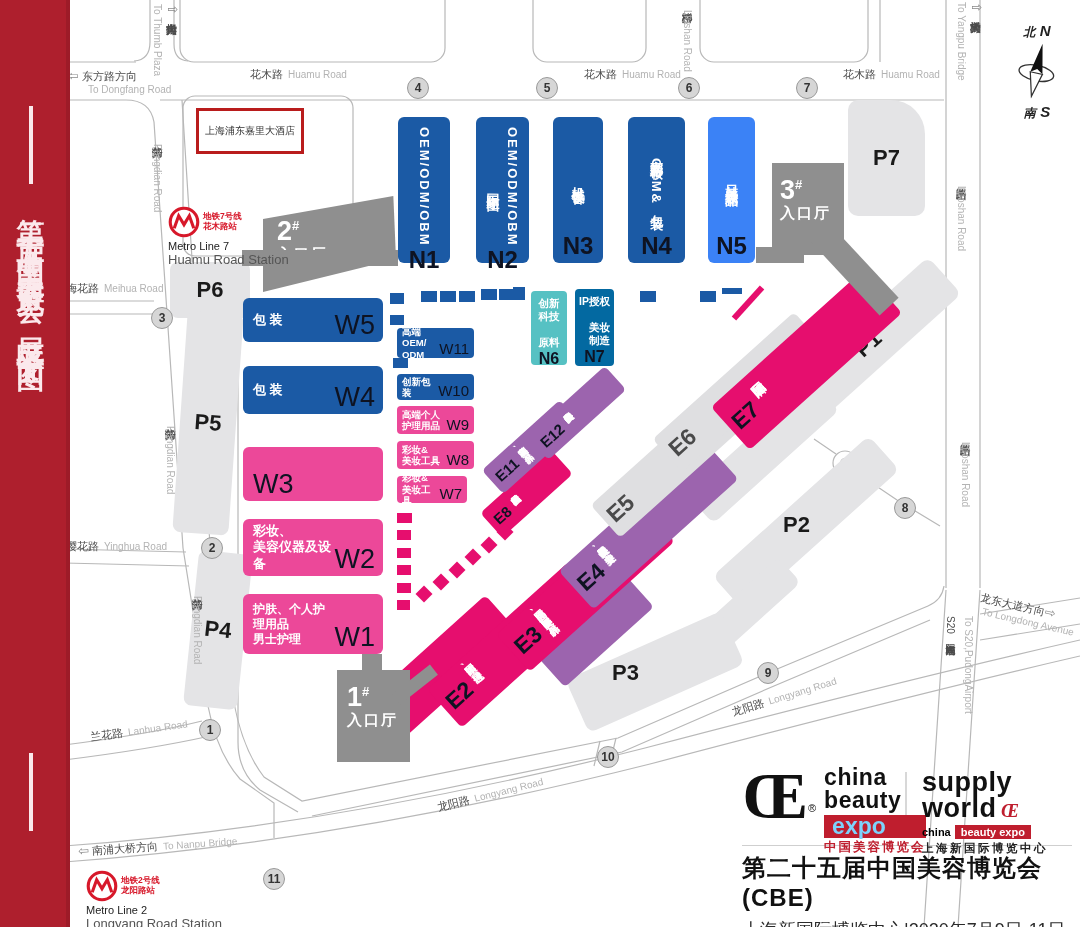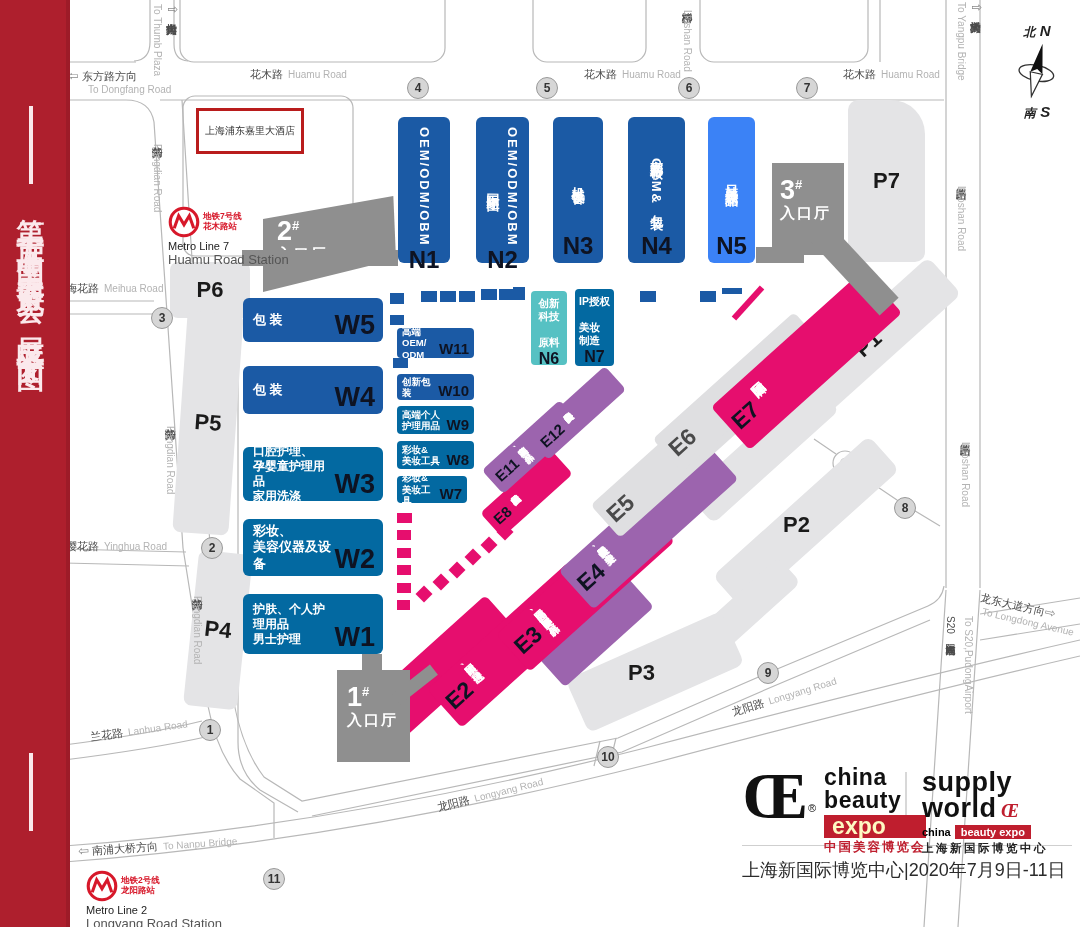--- a/index.html
+++ b/index.html
@@ -29,28 +29,28 @@
   .pk-label{position:absolute;font-weight:bold;font-size:22px;color:#1a1a1a;z-index:3}
   
   .nhall{position:absolute;background:#1b5aa5;color:#fff;display:flex;flex-direction:column;align-items:center;
          border-radius:6px;z-index:3;padding:10px 0 4px 0;box-sizing:border-box}
   .nhall .vtxt{flex:1;writing-mode:vertical-rl;font-weight:bold;font-size:13px;letter-spacing:2px;line-height:1.5;text-align:center}
   .nhall .code{font-weight:bold;font-size:24px;color:#0e1322;line-height:1.1}
   .nhall.pink{background:#3b82f6}
   .whall{position:absolute;background:#1b5aa5;color:#fff;display:flex;align-items:center;border-radius:6px;
          padding:3px 8px 3px 10px;box-sizing:border-box;z-index:3}
   .whall .lbl{flex:1;font-weight:bold;font-size:13px;line-height:1.25;white-space:pre-line}
-  .whall .code{font-weight:bold;font-size:27px;color:#0e1322;align-self:flex-end;line-height:1}
-  .whall.pink{background:#0369a1}
+  .whall .code{font-weight:normal;font-size:27px;color:#0e1322;align-self:flex-end;line-height:1}
+  .whall.pink{background:#ec4899}
   .wsm{padding:2px 5px;border-radius:4px}
   .wsm .lbl{font-size:9.5px;line-height:1.2}
   .wsm .code{font-size:15px}
   .nsm{position:absolute;background:#56c1c3;color:#fff;display:flex;flex-direction:column;align-items:center;
        justify-content:space-between;border-radius:4px;z-index:3;padding:6px 2px 3px 2px;box-sizing:border-box}
-  .nsm .lbl{font-size:10.5px;font-weight:bold;white-space:pre-line;text-align:left;line-height:1.25}
+  .nsm .lbl{font-size:10.5px;font-weight:bold;white-space:pre-line;text-align:right;line-height:1.25}
   .nsm .code{font-size:16px;font-weight:bold;color:#0e1322}
   .nsm.blue{background:#0369a1}
   .ehall{position:absolute;display:flex;align-items:center;border-radius:5px;padding:0 6px;box-sizing:border-box;z-index:3;background:#e60e6e}
   .ehall .code{font-size:23px;font-weight:bold;color:#0e1322;margin-right:5px;line-height:1}
   .ehall .vlbl{writing-mode:vertical-rl;color:#fff;font-weight:bold;font-size:10px;line-height:1.2;align-self:stretch;padding:2px 0}
   .ehall.purple{background:#9c64ae}
   .ehall.gray{background:#dfdfe1}
   .ehall.gray .code{color:#4a4a4a}
   .ehall.small .code{font-size:15px}
   .ehall.small .vlbl{font-size:9px}
@@ -71,21 +71,21 @@
   .metro .en1{font-weight:normal;font-size:11px;color:#222;margin-top:2px}
   .metro .en2{font-size:13px;color:#555}
   .compass{position:absolute;z-index:6;text-align:center;color:#222}
   .compass .t{font-size:12px;font-weight:bold;font-style:italic}
   
   .footer{position:absolute;z-index:8}
   .cbe-mark{font-family:"Liberation Serif","DejaVu Serif",serif;font-weight:bold;font-size:66px;line-height:.9;color:#111}
   .cbe-reg{font-size:11px;vertical-align:super;color:#111}
   .cbe-words{display:flex;flex-direction:column;line-height:1.02}
   .cbe-w{font-size:23px;font-weight:bold;color:#111;letter-spacing:.5px}
-  .cbe-expo{background:#bf1e2e;color:#fef9c3;font-size:23px;font-weight:bold;padding:0 8px;margin-top:2px;display:inline-block}
+  .cbe-expo{background:#bf1e2e;color:#7dd3fc;font-size:23px;font-weight:bold;padding:0 8px;margin-top:2px;display:inline-block}
   .cbe-cn{color:#bf1e2e;font-size:12.5px;font-weight:bold;letter-spacing:2px;margin-top:3px}
   .sw-w{font-size:27px;font-weight:bold;color:#111;line-height:.95;letter-spacing:.5px}
   .sw-mark{font-family:"Liberation Serif","DejaVu Serif",serif;font-style:italic;font-weight:bold;color:#bf1e2e;font-size:19px}
   .sw-badge{display:flex;align-items:center;gap:4px;margin-top:3px;font-size:11px;font-weight:bold}
   .sw-badge .red{background:#bf1e2e;color:#fff;padding:1px 6px}
   .sw-cn{font-size:11.5px;color:#222;letter-spacing:2.5px;font-weight:bold;margin-top:2px}
   .f-title{font-size:24px;font-weight:bold;color:#111;letter-spacing:1px}
   .f-sub{font-size:18px;color:#2b2b2b;margin-top:6px}
   .f-rule{position:absolute;height:1px;background:#cfcfcf}
   .vdiv{position:absolute;width:2px;background:#d8d8d8}
@@ -124,32 +124,32 @@
 
 <div class="pk" style="left:170px;top:262px;width:80px;height:56px">
   <span class="pk-code">P6</span>
   </div>
 <div class="pk" style="left:180px;top:312px;width:56px;height:222px;transform:rotate(4deg)">
   <span class="pk-code">P5</span>
   </div>
 <div class="pk" style="left:191px;top:552px;width:54px;height:156px;transform:rotate(6deg)">
   <span class="pk-code">P4</span>
   </div>
-<div class="pk" style="left:848px;top:100px;width:77px;height:162px;border-radius:10px 34px 10px 10px">
+<div class="pk" style="left:848px;top:100px;width:77px;height:116px;border-radius:10px 34px 10px 10px">
   <span class="pk-code">P7</span>
   </div>
 <div class="pk" style="left:766px;top:319px;width:205px;height:50px;transform:rotate(-42deg)">
   <span class="pk-code">P1</span>
   </div>
 <div class="pk" style="left:678px;top:432px;width:170px;height:40px;transform:rotate(-42deg)"></div>
 <div class="pk" style="left:701px;top:500px;width:210px;height:46px;transform:rotate(-42deg)"></div>
 <div class="pk" style="left:685px;top:593px;width:120px;height:34px;transform:rotate(-42deg)"></div>
 <div class="pk-label" style="left:783px;top:512px">P2</div>
 <div class="pk" style="left:570px;top:643px;width:170px;height:58px;transform:rotate(-24deg)"></div>
-<div class="pk-label" style="left:628px;top:660px">P3</div>
+<div class="pk-label" style="left:612px;top:660px">P3</div>
 
 <div class="ent" style="left:263px;top:196px;width:133px;height:96px;clip-path:polygon(0 24%,98% 0,100% 66%,0 100%);padding:22px 0 0 14px">
   <div class="num"><span>2</span><sup>#</sup></div>
   <div class="lbl">入口厅</div>
 </div>
 <div class="ent" style="left:242px;top:250px;width:156px;height:16px"></div>
 <div class="ent" style="left:756px;top:247px;width:48px;height:16px"></div>
 <div class="ent" style="left:772px;top:163px;width:72px;height:92px;padding:14px 0 0 8px">
   <div class="num"><span>3</span><sup>#</sup></div>
   <div class="lbl">入口厅</div>
@@ -185,23 +185,20 @@
 
 <div class="whall" style="left:243px;top:298px;width:140px;height:44px">
   <span class="lbl">包 装</span>
   <span class="code">W5</span>
   </div>
 <div class="whall" style="left:243px;top:366px;width:140px;height:48px">
   <span class="lbl">包 装</span>
   <span class="code">W4</span>
   </div>
 <div class="whall pink" style="left:243px;top:447px;width:140px;height:54px">
-  <span class="lbl" style="font-size:12px">口腔护理、
-孕婴童护理用品
-家用洗涤</span>
   <span class="code">W3</span>
   </div>
 <div class="whall pink" style="left:243px;top:519px;width:140px;height:57px">
   <span class="lbl">彩妆、
 美容仪器及设备</span>
   <span class="code">W2</span>
   </div>
 <div class="whall pink" style="left:243px;top:594px;width:140px;height:60px">
   <span class="lbl" style="font-size:12px">护肤、个人护理用品
 男士护理</span>
@@ -419,20 +416,21 @@
   <div class="sw-w">supply</div>
   <div><span class="sw-w">world</span> <span class="sw-mark">Œ</span></div>
   <div class="sw-badge">
       <span>china</span>
       <span class="red">beauty expo</span>
     </div>
   <div class="sw-cn">上海新国际博览中心</div>
 </div>
 <div class="f-rule" style="left:742px;top:845px;width:330px"></div>
 <div class="footer" style="left:742px;top:852px">
+  <div class="f-title">第二十五届中国美容博览会(CBE)</div>
   <div class="f-sub">上海新国际博览中心|2020年7月9日-11日</div>
 </div>
 
 <div class="abs banner">
   <div class="banner-line" style="top:106px"></div>
   <div class="banner-title">第二十五届中国美容博览会—展区平面图</div>
   <div class="banner-line" style="top:753px"></div>
 </div>
 
 </body></html>

